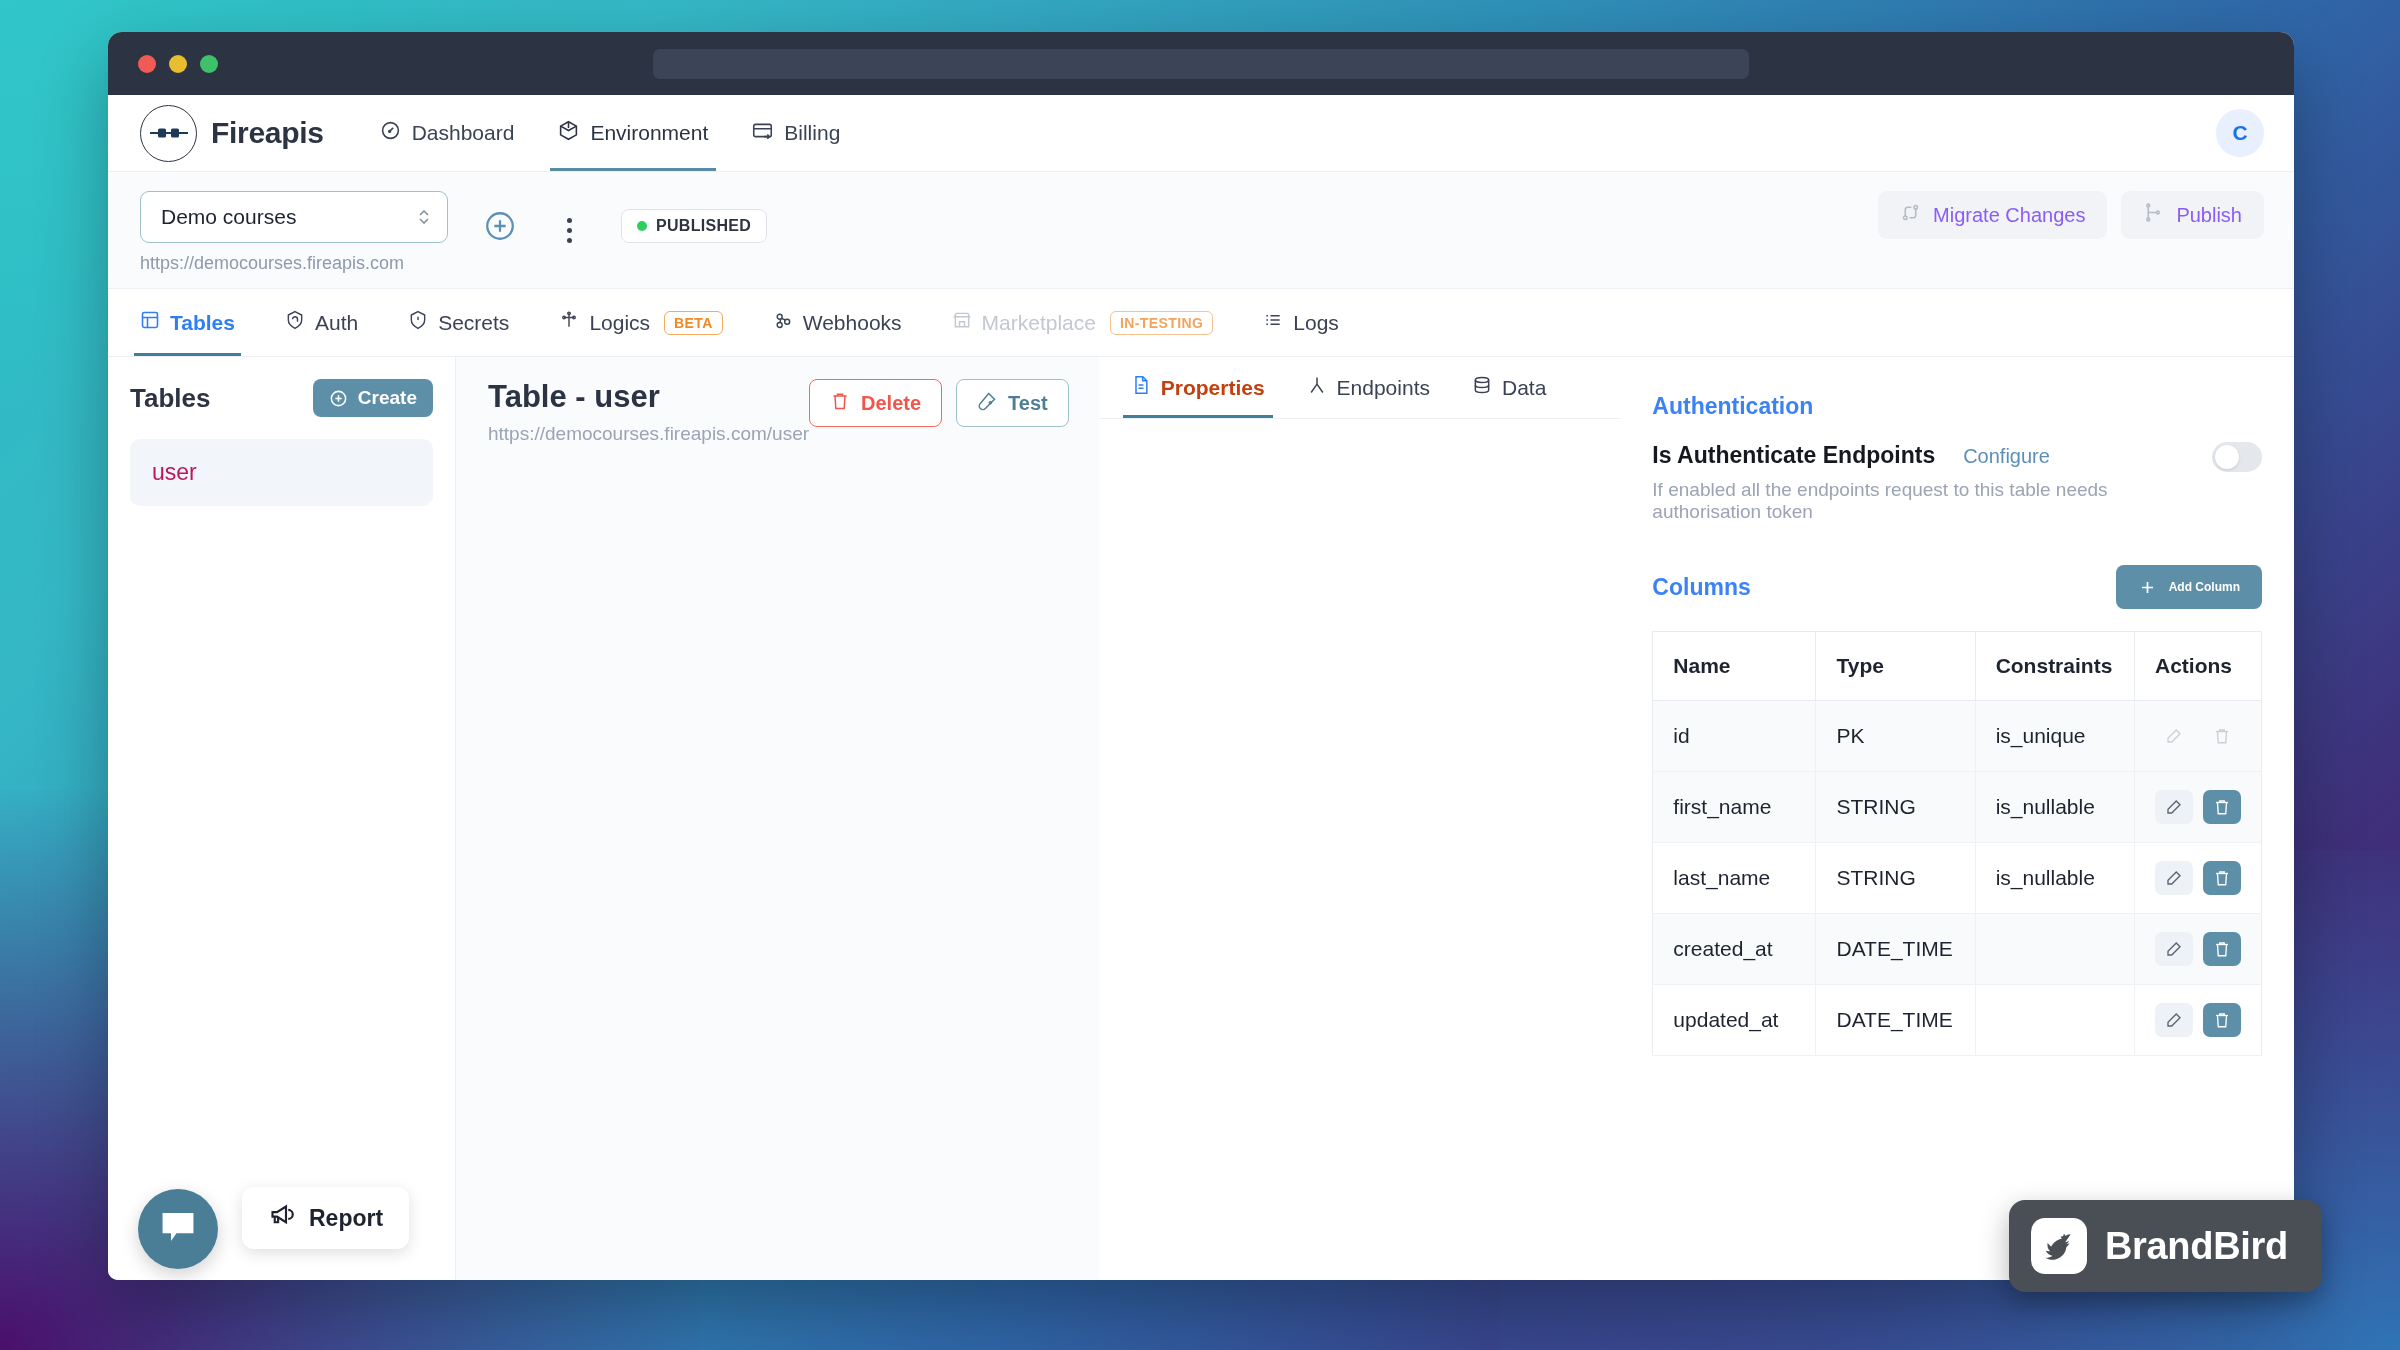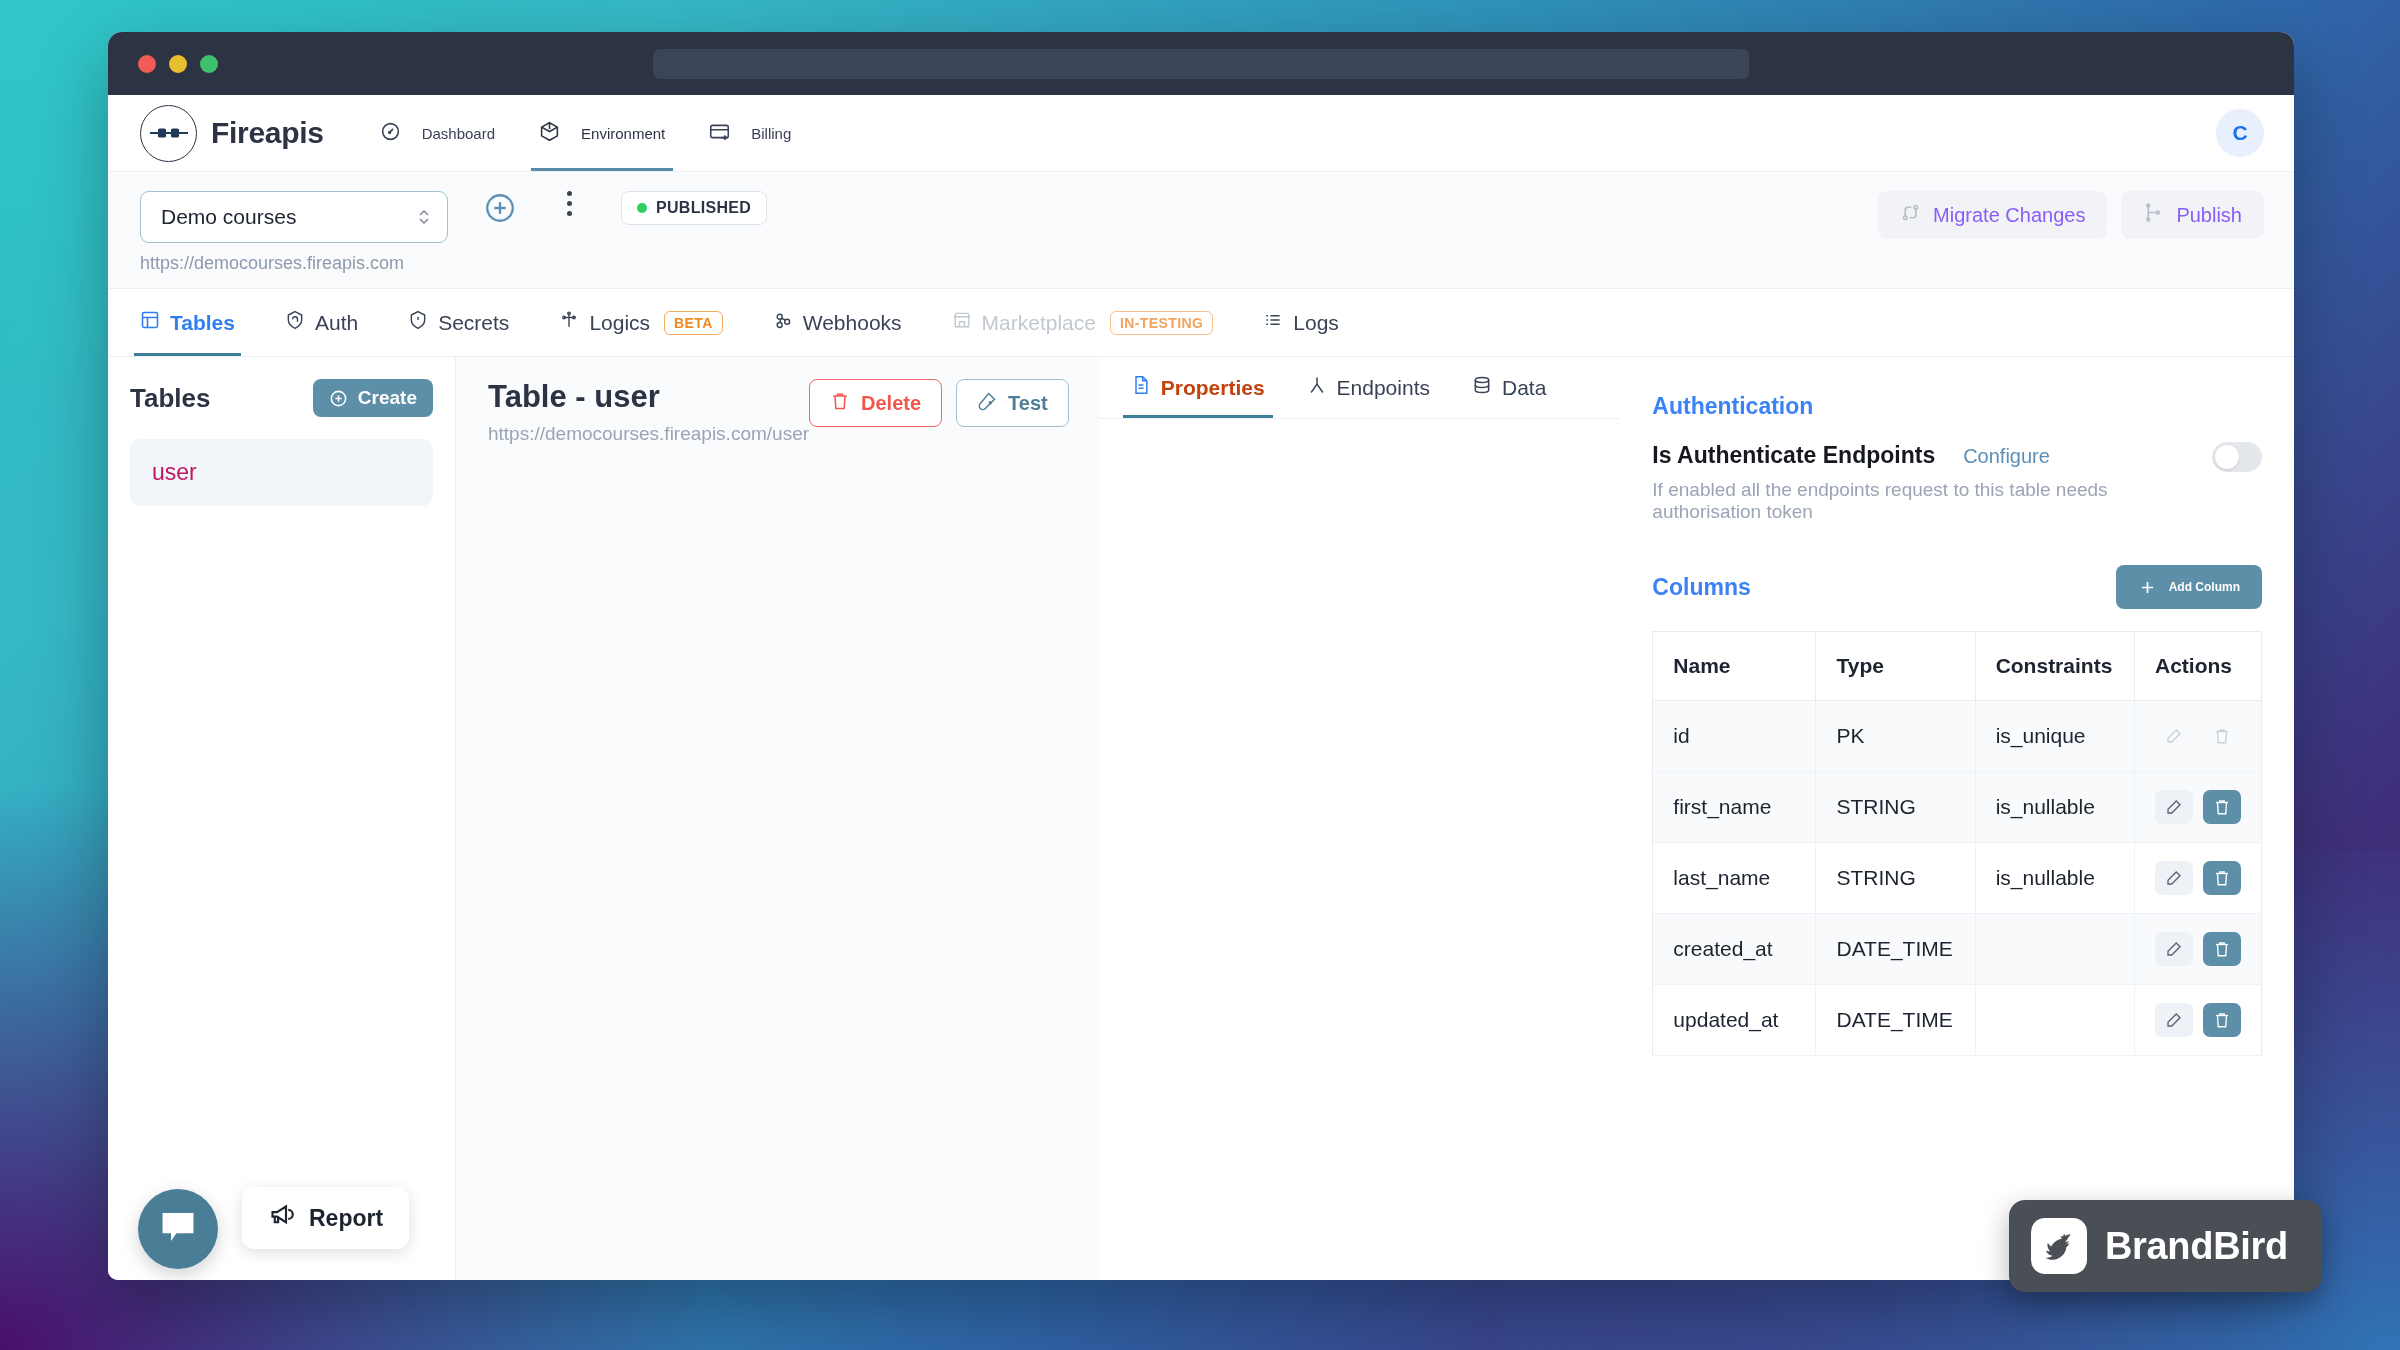--- a/index.html
+++ b/index.html
@@ -44,41 +44,41 @@
     display:flex; align-items:center; padding: 0 30px 0 32px; position:relative;
   }
   .brand { display:flex; align-items:center; gap: 14px; margin-right: 34px; }
   .logo-oval {
     width: 57px; height: 57px; border-radius: 50%; border: 1.6px solid #2c3444;
     display:flex; align-items:center; justify-content:center;
   }
   .brand-name { font-size: 30px; font-weight: 700; color: #2c3444; letter-spacing: -0.3px; }
   .nav { display:flex; align-items:center; height: 100%; }
   .nav-item {
-    display:flex; align-items:center; gap: 21px; height: 100%;
-    padding: 0 22px; font-size: 15px; color: #3a4356; position: relative; cursor: pointer;
+    display:flex; align-items:center; gap: 11px; height: 100%;
+    padding: 0 22px; font-size: 21px; color: #3a4356; position: relative; cursor: pointer;
   }
   .nav-item.active { color:#2c3444; }
   .nav-item.active::after {
     content:""; position:absolute; left: 14px; right: 14px; bottom: 0; height: 3px; background:#5a8ba5;
   }
   .avatar {
     position:absolute; right: 30px; top:50%; transform: translateY(-50%);
     width: 48px; height: 48px; border-radius:50%; background:#e8f0fe;
     display:flex; align-items:center; justify-content:center;
     color:#1a73e8; font-size:21px; font-weight:700;
   }
 
   
   .toolbar {
     background:#fafbfc; border-bottom:1px solid #eceff3; padding: 19px 30px 14px 32px;
     display:flex; align-items:flex-start; position:relative; min-height: 96px;
   }
   .tb-left { display:flex; flex-direction:column; }
-  .tb-row { display:flex; align-items:flex-start; gap: 5px; }
+  .tb-row { display:flex; align-items:flex-end; gap: 5px; }
   .select {
     width: 308px; height: 52px; background:#fff; border:1.6px solid #9fc0cf; border-radius: 9px;
     display:flex; align-items:center; padding: 0 16px 0 20px; font-size: 21px; color:#1d2430;
     justify-content: space-between; cursor:pointer;
   }
   .chev { display:flex; flex-direction:column; gap:3px; color:#8a93a3; }
   .plus-btn { margin-left: 30px; width:34px; height:34px; cursor:pointer; }
   .kebab { margin-left: 30px; width: 34px; display:flex; flex-direction:column; align-items:center; gap:5px; cursor:pointer; }
   .kebab i { width:5px; height:5px; border-radius:50%; background:#3a4356; display:block; }
   .badge-pub {

